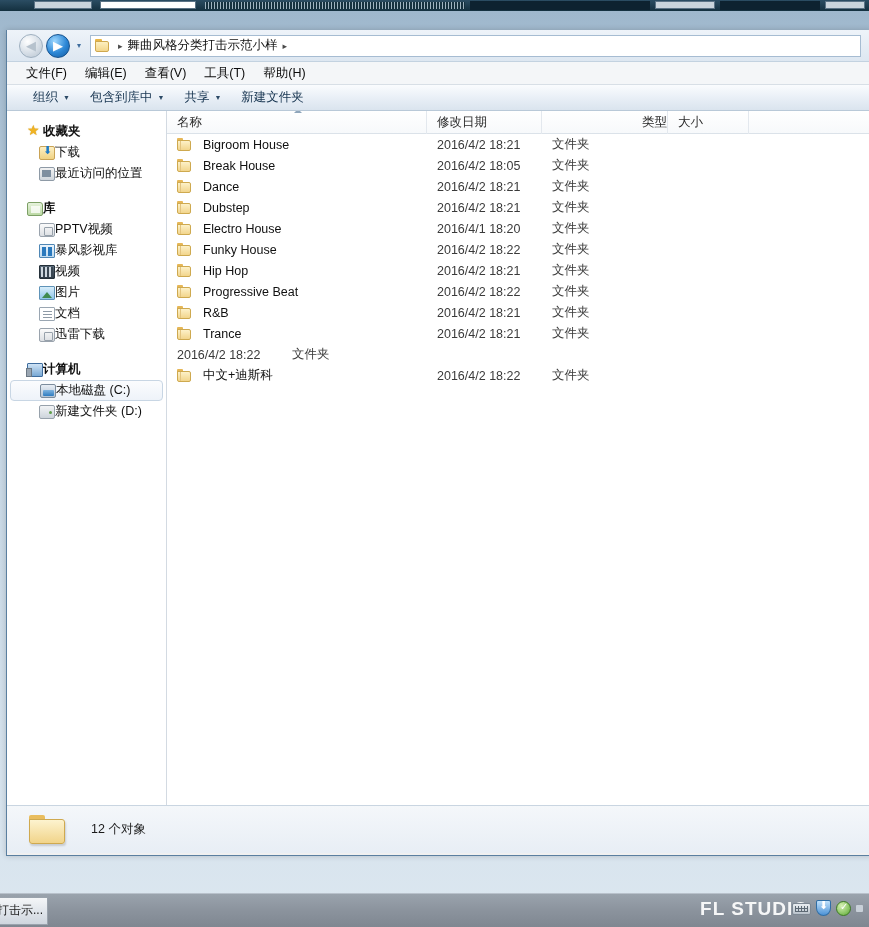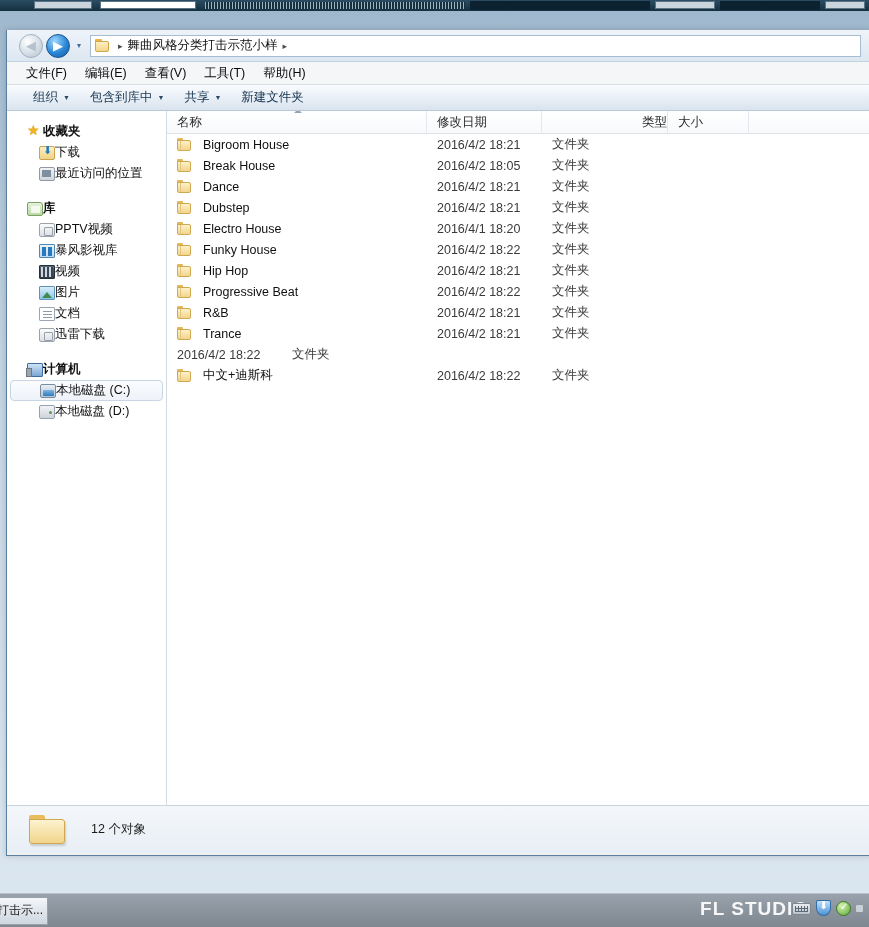--- a/index.html
+++ b/index.html
@@ -532,21 +532,21 @@
           <div class="nav-row header">
             <span class="ic ic-computer"></span>
             <span class="nav-label">计算机</span>
           </div>
           <div class="nav-row child selected">
             <span class="ic ic-hdd-c"></span>
             <span class="nav-label">本地磁盘 (C:)</span>
           </div>
           <div class="nav-row child">
             <span class="ic ic-hdd-d"></span>
-            <span class="nav-label">本地磁盘 (D:)</span>
+            <span class="nav-label">新建文件夹 (D:)</span>
           </div>
         </div>
 
         <div class="nav-spacer"></div>
 
       </div>
 
       <div class="listpane">
 
         <div class="colhead">

